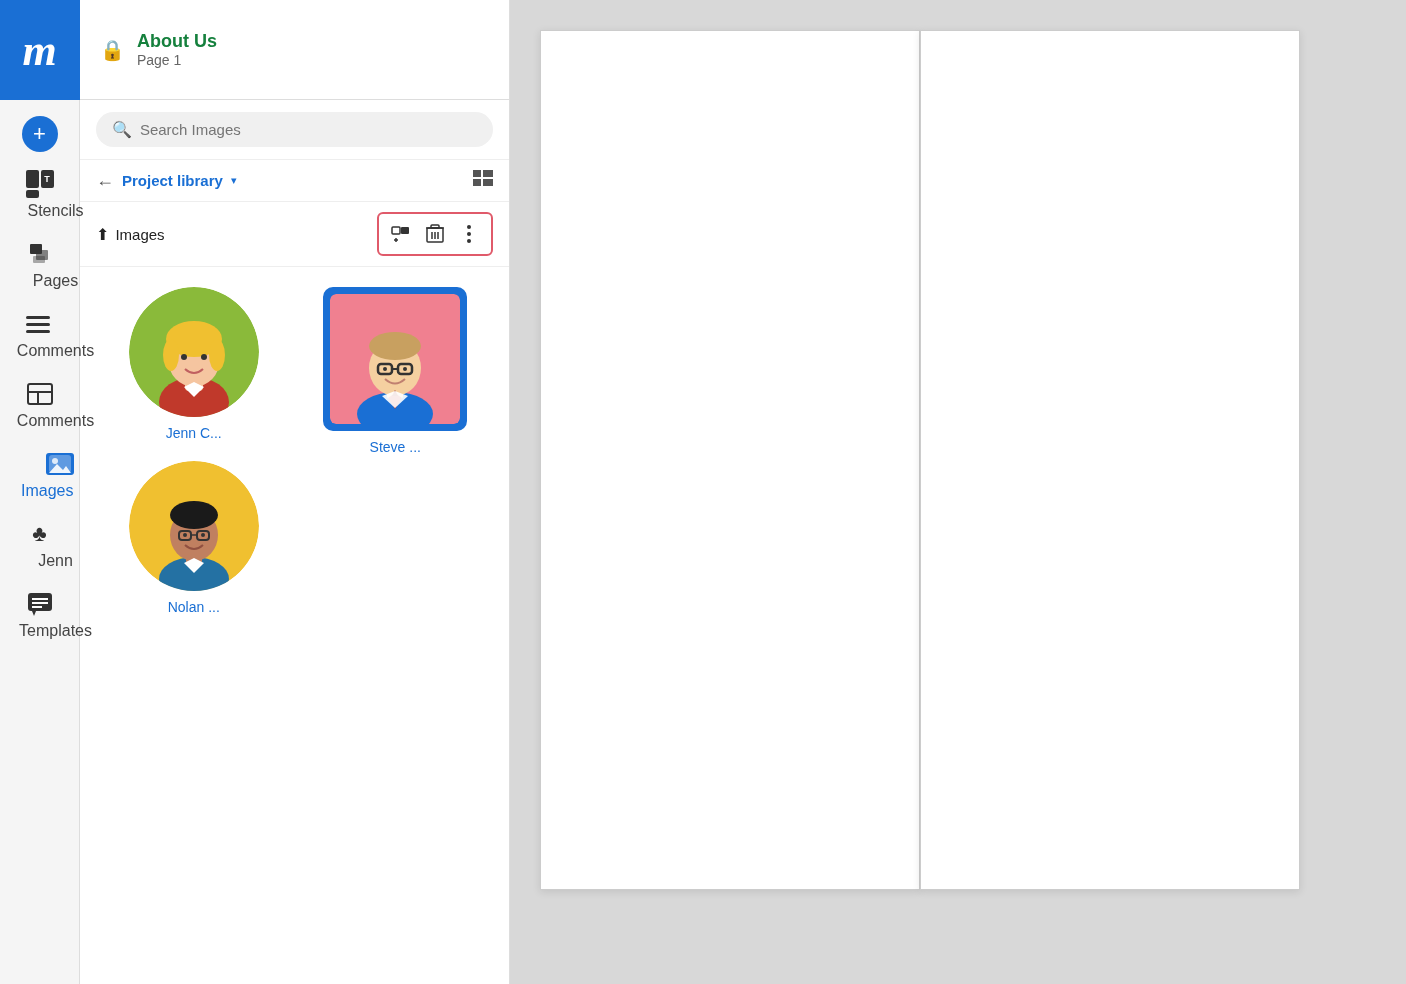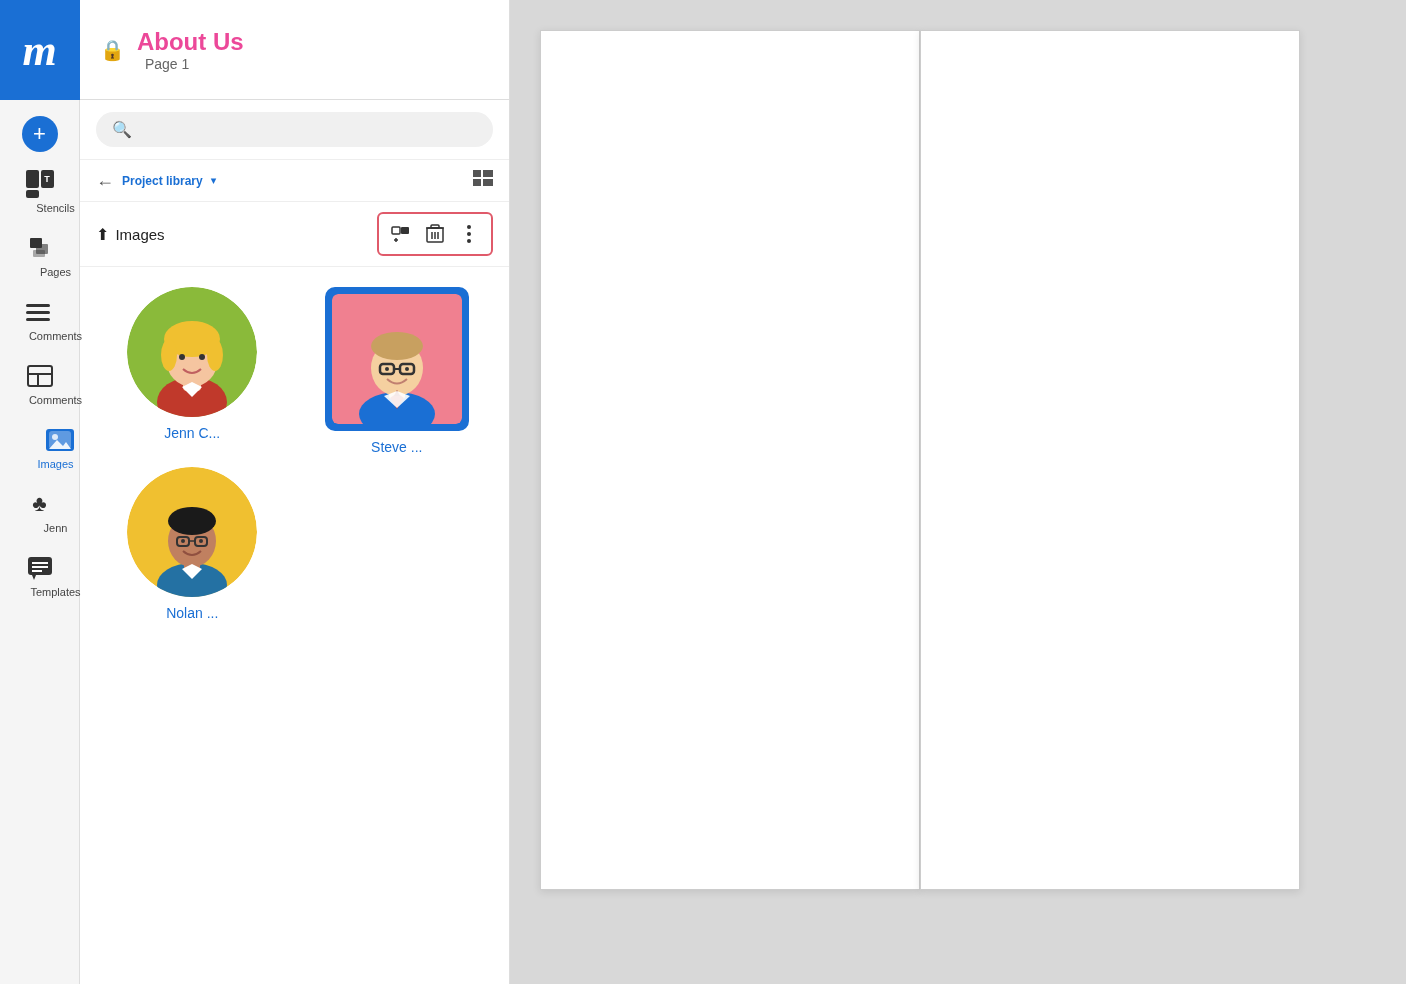--- a/index.html
+++ b/index.html
@@ -85,21 +85,21 @@
     .sidebar-item .icon-shape {
       width: 28px;
       height: 28px;
       display: flex;
       align-items: center;
       justify-content: center;
       font-size: 22px;
     }
 
     .sidebar-item .item-label {
-      font-size: 11px;
+      font-size: 16px;
       text-align: center;
       margin-left: 32px;
     }
 
     .sidebar-item.active .item-label {
       color: #1a6fd4;
     }
 
     
     .stencils-icon {
@@ -168,29 +168,28 @@
       padding: 0 20px;
       gap: 12px;
     }
 
     .lock-icon {
       color: #1a6fd4;
       font-size: 20px;
     }
 
     .header-title {
-      font-size: 24px;
+      font-size: 18px;
       font-weight: 600;
-      color: #ec4899;
+      color: #15803d;
     }
 
     .header-subtitle {
       font-size: 14px;
       color: #666;
-      margin-left: 8px;
     }
 
     
     .search-bar {
       padding: 12px 16px;
       border-bottom: 1px solid #eee;
       background: white;
     }
 
     .search-input-wrap {
@@ -233,21 +232,21 @@
     }
 
     .back-arrow {
       color: #555;
       font-size: 18px;
       cursor: pointer;
     }
 
     .library-title {
       color: #1a6fd4;
-      font-size: 12px;
+      font-size: 15px;
       font-weight: 600;
       cursor: pointer;
       text-decoration: none;
     }
 
     .dropdown-arrow {
       color: #1a6fd4;
       font-size: 11px;
     }
 
@@ -300,21 +299,21 @@
       cursor: pointer;
       border-radius: 4px;
       color: #333;
       font-size: 16px;
     }
 
     
     .images-grid {
       display: grid;
       grid-template-columns: repeat(2, 1fr);
-      gap: 12px;
+      gap: 6px;
       padding: 20px 16px;
       overflow-y: auto;
       text-align: right;
     }
 
     .image-item {
       display: flex;
       flex-direction: column;
       align-items: center;
       gap: 8px;
@@ -474,20 +473,21 @@
       <span class="lock-icon">🔒</span>
       <div>
         <div class="header-title">About Us</div>
         <div class="header-subtitle">Page 1</div>
       </div>
     </div>
 
     <div class="search-bar">
       <div class="search-input-wrap">
         <span class="search-magnifier">🔍</span>
+        <input type="text" placeholder="Search Images" style="">
       </div>
     </div>
 
     <div class="library-nav">
       <div class="nav-left">
         <span class="back-arrow">←</span>
         <a class="library-title" href="#">Project library</a>
         <span class="dropdown-arrow">▾</span>
       </div>
       <span class="grid-icon">

